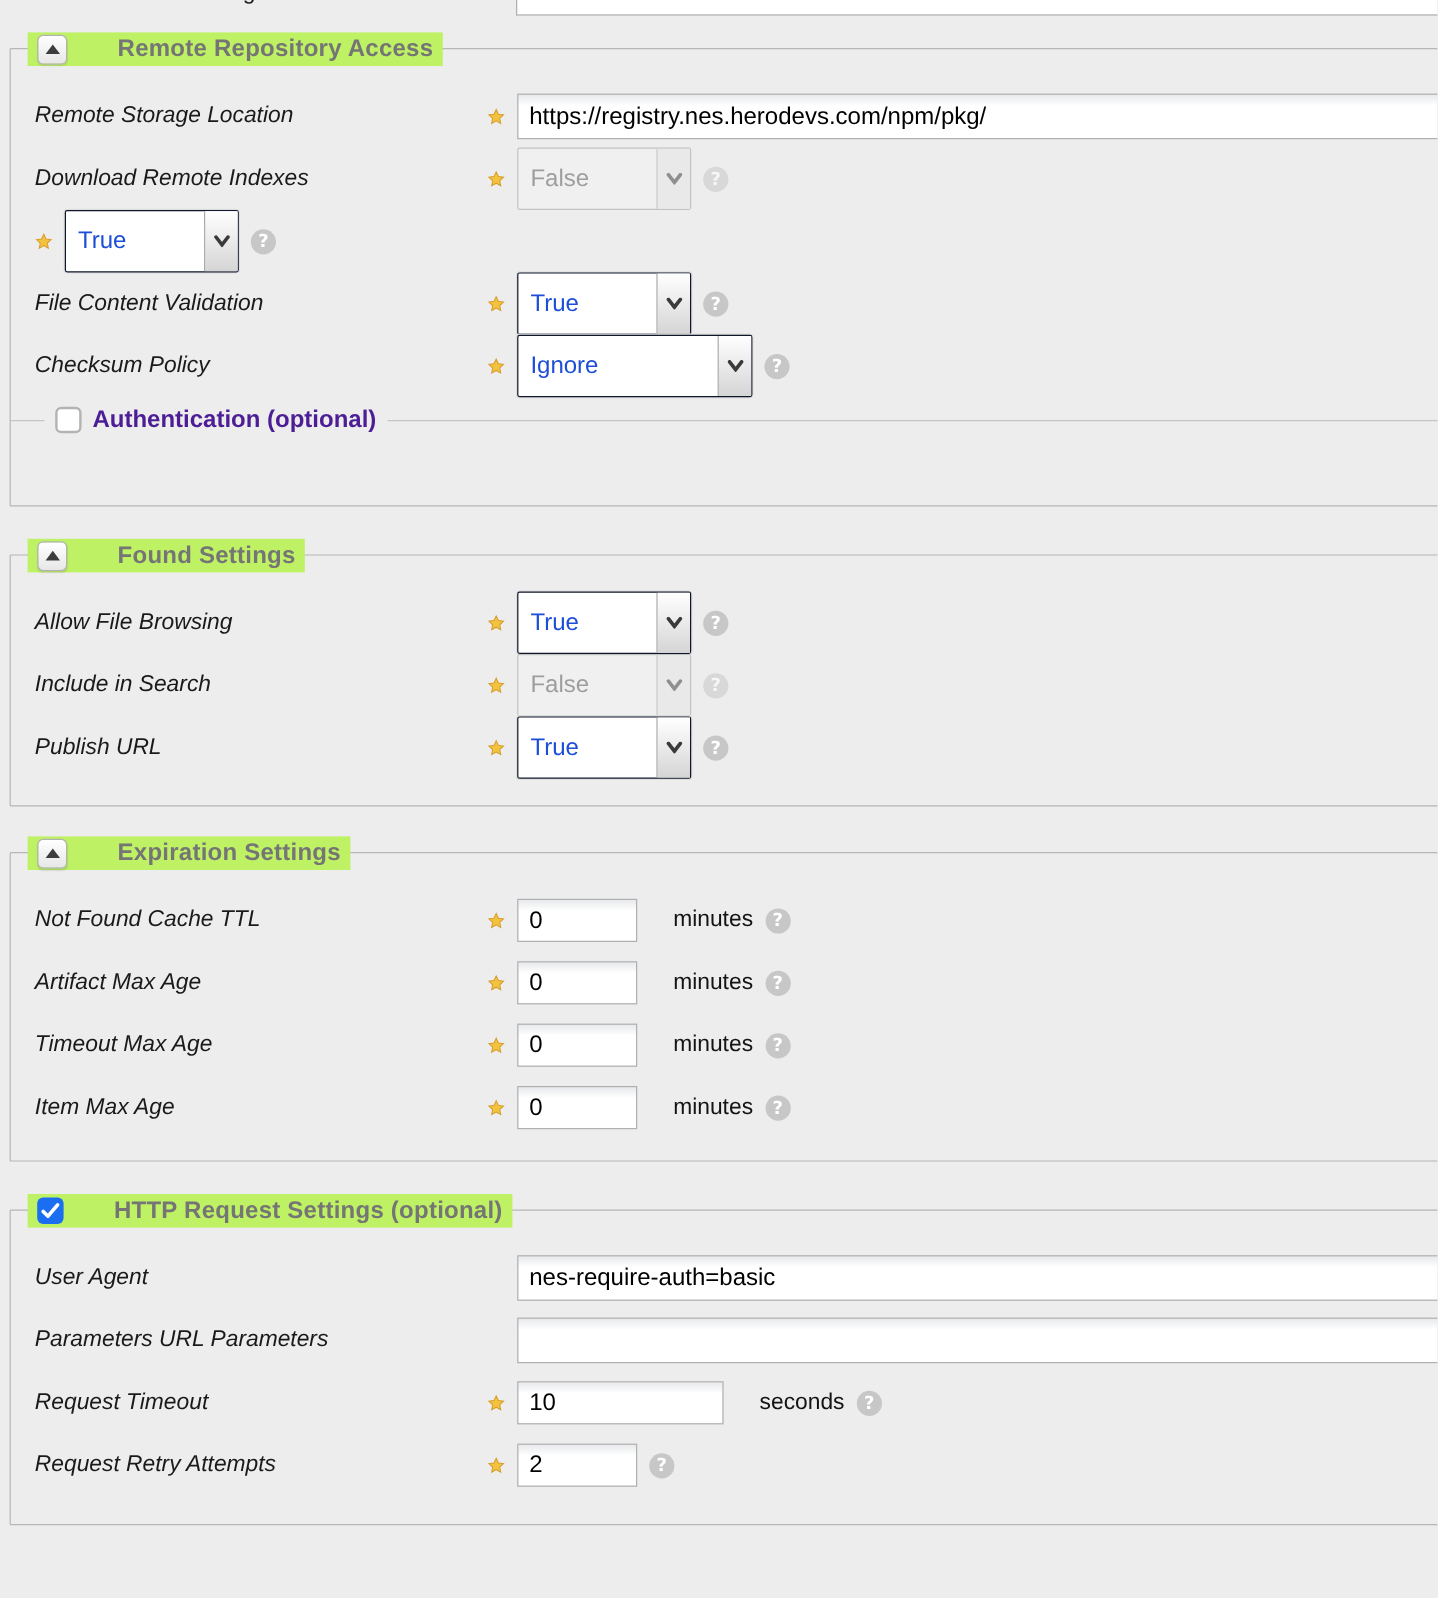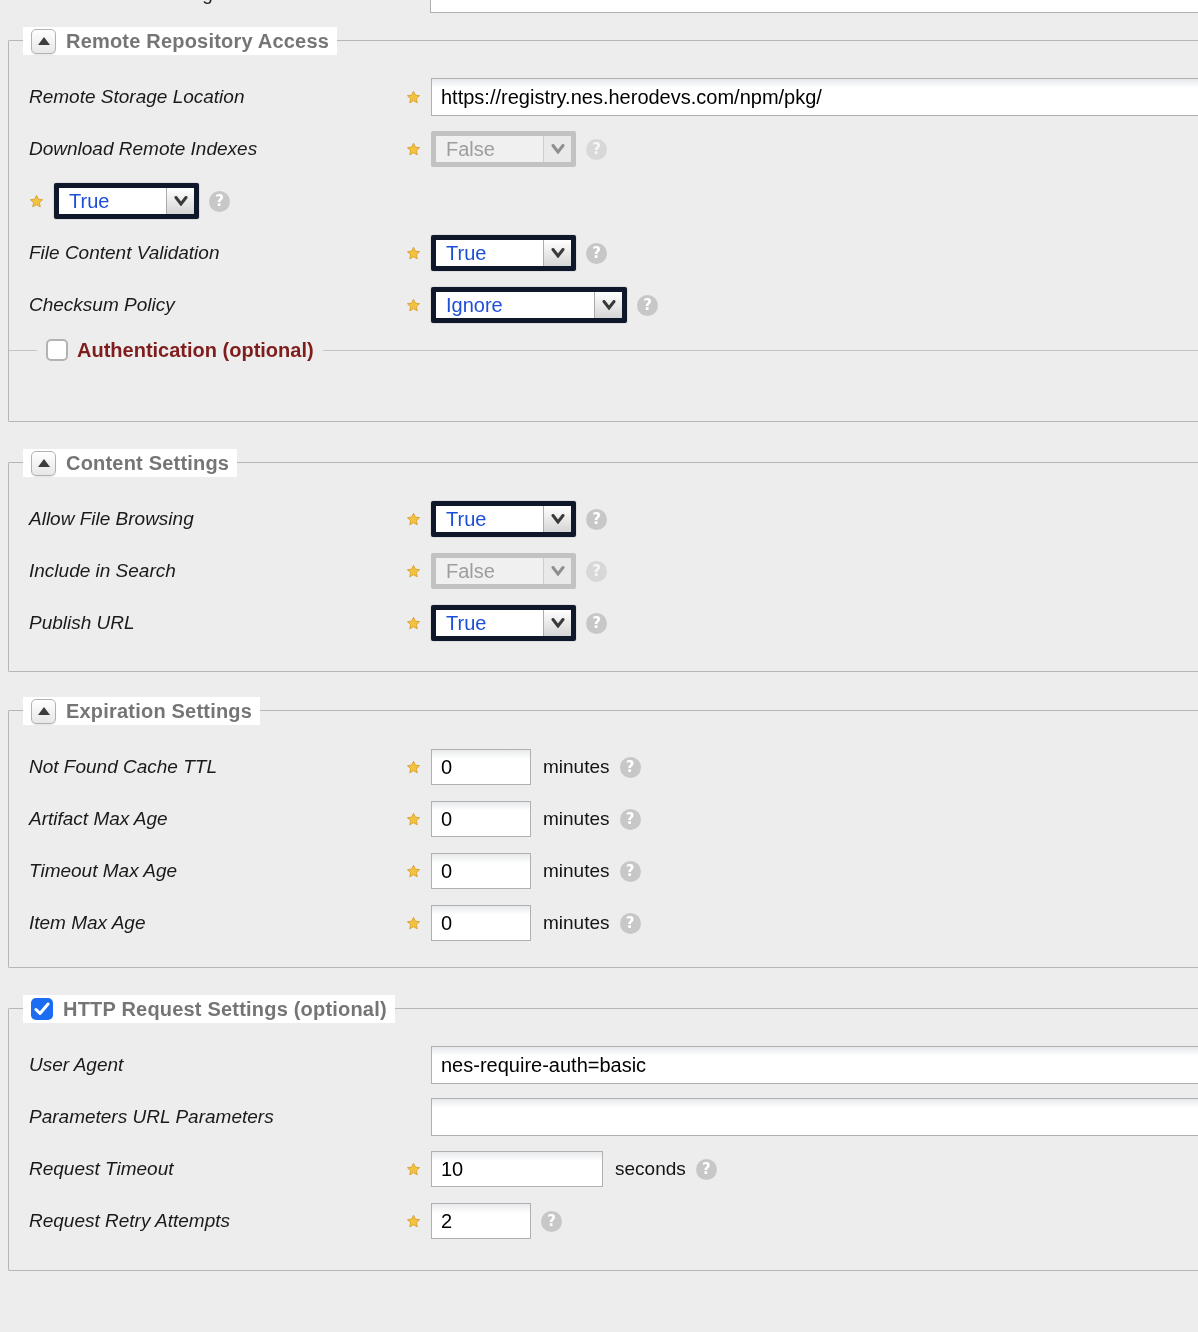--- a/index.html
+++ b/index.html
@@ -9,71 +9,71 @@
   
   .top-label{position:absolute;left:28px;top:-17px;font-size:19px;color:#1a1a1a;white-space:nowrap;}
   .top-input{position:absolute;left:430px;top:-26px;width:780px;height:39px;box-sizing:border-box;
              border:1px solid #b0b0b0;background:linear-gradient(to bottom,#e7e9ec 0px,#ffffff 9px);
              font-family:inherit;font-size:20px;padding:0 9px;color:#000;}
 
   
   .fieldset{position:absolute;left:8px;width:1204px;box-sizing:border-box;
             border:1px solid #b6b6b6;border-radius:1px;}
   .legend{position:absolute;top:-14px;left:14px;height:28px;display:flex;align-items:center;
-          background:#ffffff;padding:0 8px;}
+          background:#bef264;padding:0 8px;gap:32px;}
   .legend-text{font-size:20px;font-weight:bold;color:#757575;margin-left:10px;white-space:nowrap;
                letter-spacing:.2px;}
   .collapse-btn{width:25px;height:25px;box-sizing:border-box;border:1px solid #b2b2b2;border-radius:5px;
                 background:linear-gradient(#ffffff,#e7e7e7);display:flex;align-items:center;
                 justify-content:center;box-shadow:0 1px 1px rgba(0,0,0,.10);cursor:pointer;}
   .tri-up{width:0;height:0;border-left:6px solid transparent;border-right:6px solid transparent;
           border-bottom:8px solid #3d3d3d;}
   .checkbox{width:22px;height:22px;border-radius:5px;box-sizing:border-box;flex:none;cursor:pointer;}
   .checkbox.unchecked{background:#fff;border:2px solid #b3b3b3;}
   .checkbox.checked{border:none;display:flex;align-items:center;justify-content:center;}
 
   
   .rows{padding:30px 8px 0 20px;}
   .row{display:flex;align-items:center;height:52px;}
   .lbl{width:377px;flex:none;font-size:19px;color:#1a1a1a;white-space:nowrap;font-style:italic;}
   .star-slot{width:25px;flex:none;display:flex;align-items:center;}
 
   
-  .select{height:36px;box-sizing:border-box;display:flex;align-items:stretch;border:5px solid #0f172a;
+  .select{height:52px;box-sizing:border-box;display:flex;align-items:stretch;border:1px solid #0f172a;
           border-radius:2px;background:#fff;box-shadow:0 0 0 1px #dedede;cursor:pointer;flex:none;}
   .select .val{flex:1;display:flex;align-items:center;padding:0 10px;font-size:20px;color:#1d4ed8;
                overflow:hidden;white-space:nowrap;}
   .select .btn{width:27px;flex:none;border-left:1px solid #ababab;
                background:linear-gradient(#ffffff,#d5d5d5);display:flex;align-items:center;
                justify-content:center;}
   .select.w145{width:145px;} .select.w196{width:196px;}
   .select.disabled{background:#f0f0f0;border-color:#c2c2c2;box-shadow:none;cursor:default;}
   .select.disabled .val{color:#9e9e9e;}
   .select.disabled .btn{background:#e9e9e9;border-left-color:#cccccc;}
   .select.disabled .btn svg path{stroke:#8f8f8f;}
 
   
   .tinput{height:36px;box-sizing:border-box;border:1px solid #b0b0b0;
           background:linear-gradient(to bottom,#e7e9ec 0px,#ffffff 9px);
           font-family:inherit;font-size:20px;padding:0 9px;color:#000;flex:none;}
   .tinput.wide{flex:1;height:38px;}
   .tinput.w100{width:100px;} .tinput.w150{width:172px;}
 
-  .suffix{margin-left:12px;font-size:19px;color:#141414;white-space:nowrap;}
+  .suffix{margin-left:30px;font-size:19px;color:#141414;white-space:nowrap;}
   .help{width:21px;height:21px;border-radius:50%;background:#c7c7c7;color:#ffffff;
         font-weight:bold;font-size:15px;display:flex;align-items:center;justify-content:center;
         margin-left:10px;flex:none;cursor:pointer;font-family:"DejaVu Sans",sans-serif;}
   .help.dim{opacity:.55;}
 
   
   .sub-legend{display:flex;align-items:center;height:30px;margin:4px -8px 0 -20px;}
   .sub-line{height:1px;background:#c4c4c4;}
   .sub-pre{width:28px;flex:none;}
   .sub-post{flex:1;}
-  .sub-text{font-size:20px;font-weight:bold;color:#7f1d1d;margin:0 9px;white-space:nowrap;}
+  .sub-text{font-size:20px;font-weight:bold;color:#4c1d95;margin:0 9px;white-space:nowrap;}
   .sub-legend .checkbox{margin-left:9px;}
 </style>
 </head>
 <body>
 
 <div id="screen">
   <div class="top-label">Override Local Storage Location</div>
   <input class="top-input" type="text" value="" style="">
 
 <div class="fieldset" style="top: 40px; height: 382px;">
@@ -166,21 +166,21 @@
           <span class="sub-text">Authentication (optional)</span>
           <span class="sub-line sub-post"></span>
         </div>
       </div>
     </div>
     <div class="fieldset" style="top: 462px; height: 210px;">
       <div class="legend">
         <div class="collapse-btn">
           <span class="tri-up"></span>
         </div>
-        <span class="legend-text">Content Settings</span>
+        <span class="legend-text">Found Settings</span>
       </div>
       <div class="rows">
         <div class="row">
           <span class="lbl">Allow File Browsing</span>
           <span class="star-slot">
             <svg width="15" height="15" viewBox="0 0 24 24">
               <path d="M12 2l2.9 6.2 6.8.9-5 4.7 1.3 6.7-6-3.4-6 3.4 1.3-6.7-5-4.7 6.8-.9z" fill="#f3c23e" stroke="#d79e2c" stroke-width="1.4"></path>
             </svg>
           </span>
           <div class="select w145">

